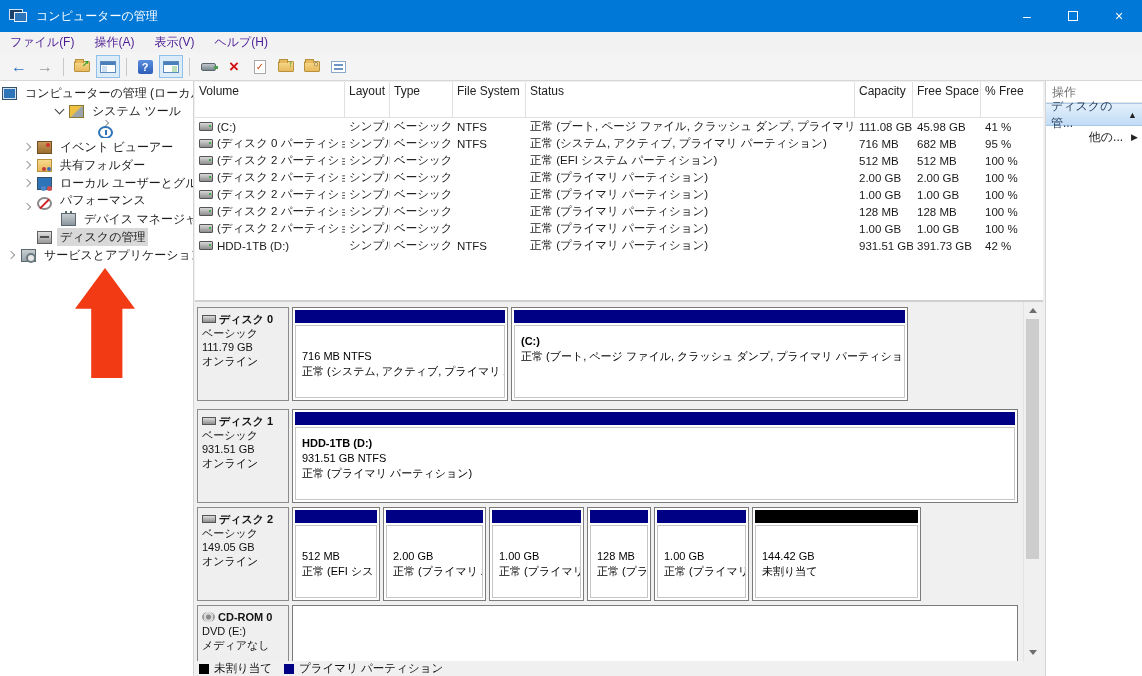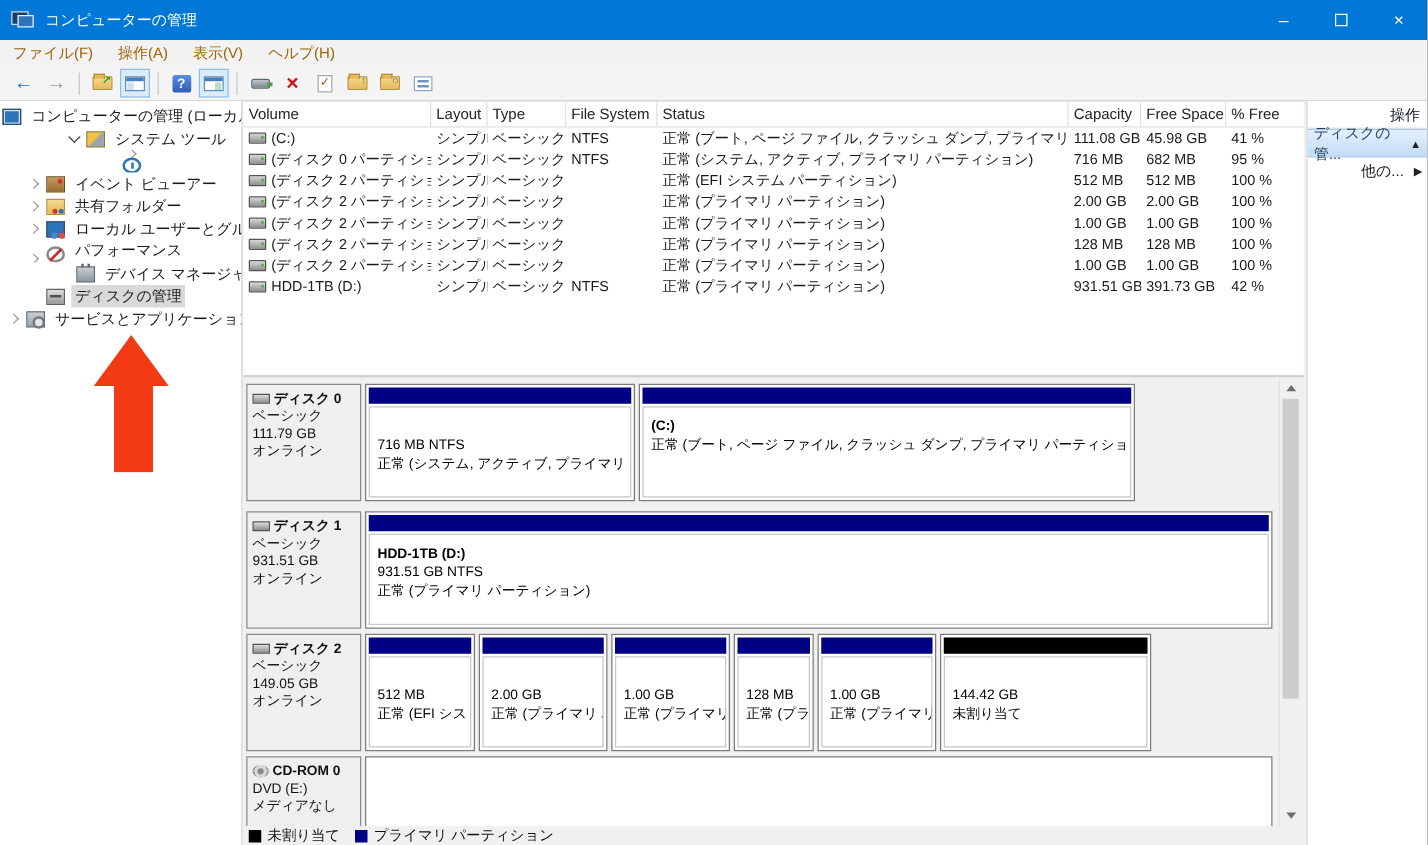--- a/index.html
+++ b/index.html
@@ -10,21 +10,21 @@
   .titlebar { position:absolute; left:0; top:0; width:1142px; height:32px; background:#0078D7; display:flex; align-items:center; }
   .title-icon { width:18px; height:15px; margin-left:9px; position:relative; flex:none; }
   .title-icon .scr { position:absolute; left:0; top:0; width:14px; height:11px; background:#1B3F66; border:1px solid #CFE3F5; }
   .title-icon .scr2 { position:absolute; left:5px; top:3px; width:13px; height:10px; background:#2D74B8; border:1px solid #E8F2FB; }
   .title-text { color:#fff; font-size:12px; margin-left:9px; white-space:nowrap; }
   .win-controls { position:absolute; right:0; top:0; height:32px; display:flex; }
   .win-btn { width:46px; height:32px; display:flex; align-items:center; justify-content:center; color:#fff; font-size:14px; }
   .max-box { width:10px; height:10px; border:1px solid #fff; }
 
   
-  .menubar { position:absolute; left:0; top:32px; width:1142px; height:21px; background:#F2F2F2; display:flex; align-items:center; font-size:12px; color:#a16207; }
+  .menubar { position:absolute; left:0; top:32px; width:1142px; height:21px; background:#F2F2F2; display:flex; align-items:center; font-size:12px; color:#4c1d95; }
   .menu-item { padding:0 10px; height:21px; display:flex; align-items:center; }
 
   
   .toolbar { position:absolute; left:0; top:53px; width:1142px; height:28px; background:#F4F4F4; border-bottom:1px solid #D7D7D7; display:flex; align-items:center; padding-left:6px; }
   .tb-btn { width:24px; height:23px; display:flex; align-items:center; justify-content:center; margin:0 1px; border:1px solid transparent; position:relative; }
   .tb-btn.active { border:1px solid #90C0EA; background:#DCEBF8; }
   .tb-sep { width:1px; height:18px; background:#C8C8C8; margin:0 5px; }
   .arr { font-size:16px; font-weight:bold; line-height:1; }
   .arr.back { color:#2F6FBF; }
   .arr.fwd { color:#9A9A9A; }
@@ -71,21 +71,21 @@
   .ti-plug::after { content:""; position:absolute; left:3px; top:-3px; width:2px; height:3px; background:#5A676D; box-shadow:5px 0 0 #5A676D; }
   .ti-storage { background:linear-gradient(#D8D8D8 0 45%,#A8A8A8 45% 100%); border:1px solid #707070; }
   .ti-storage::after { content:""; position:absolute; right:1px; bottom:2px; width:3px; height:3px; background:#3FAE49; }
   .ti-disk { background:linear-gradient(#E0E0E0,#989898); border:1px solid #606060; }
   .ti-disk::after { content:""; position:absolute; left:2px; top:4px; right:2px; height:2px; background:#505050; }
   .ti-services { background:linear-gradient(#C8CED2,#98A4AA); border:1px solid #5A676D; }
   .ti-services::after { content:""; position:absolute; right:-1px; bottom:-2px; width:6px; height:6px; border:2px solid #6C7A82; border-radius:50%; background:#E8E8E8; }
 
   
   .vol-list { position:absolute; left:195px; top:82px; width:848px; height:218px; background:#fff; overflow:hidden; }
-  .vl-header { display:grid; grid-template-columns:150px 45px 63px 73px 329px 58px 68px 57px; height:20px; border-bottom:1px solid #E0E0E0; }
+  .vl-header { display:grid; grid-template-columns:150px 45px 63px 73px 329px 58px 68px 57px; height:36px; border-bottom:1px solid #E0E0E0; }
   .vl-h { font-size:12px; color:#222; padding:2px 4px; border-right:1px solid #E0E0E0; white-space:nowrap; overflow:hidden; }
   .vl-row { display:grid; grid-template-columns:150px 45px 63px 73px 329px 58px 68px 57px; height:17px; align-items:center; }
   .vl-c { font-size:11.5px; color:#1a1a1a; padding:0 4px; white-space:nowrap; overflow:hidden; display:flex; align-items:center; }
   .vico { width:14px; height:9px; background:linear-gradient(#D8D8D8,#8E8E8E); border:1px solid #555; border-radius:1px; margin-right:4px; position:relative; flex:none; }
   .vico::after { content:""; position:absolute; right:1px; top:2px; width:2px; height:2px; background:#3FAE49; }
 
   
   .split { position:absolute; left:195px; top:300px; width:848px; height:2px; background:#D0D0D0; }
 
   
@@ -110,21 +110,21 @@
   .sb-thumb { position:absolute; left:2px; top:17px; width:13px; height:240px; background:#CDCDCD; }
 
   
   .legend { position:absolute; left:195px; top:661px; width:848px; height:15px; background:#F0F0F0; display:flex; align-items:center; font-size:11.5px; color:#111; padding-left:4px; }
   .lg-sq { width:10px; height:10px; margin:0 5px 0 0; flex:none; }
   .lg-unalloc { background:#000; }
   .lg-primary { background:#000084; margin-left:12px; }
 
   
   .actions { position:absolute; left:1045px; top:81px; width:97px; height:595px; background:#fff; border-left:1px solid #D4D4D4; font-size:12px; }
-  .act-header { height:22px; padding:3px 6px; color:#0f172a; border-bottom:1px solid #E3E3E3;text-align:right; }
+  .act-header { height:22px; padding:3px 6px; color:#737373; border-bottom:1px solid #E3E3E3; }
   .act-primary { height:23px; background:linear-gradient(#E3F0FC,#C2DCF6); border-top:1px solid #A9C9E8; border-bottom:1px solid #A9C9E8; display:flex; align-items:center; justify-content:space-between; padding:0 5px; color:#1E395B; }
   .act-secondary { height:22px; display:flex; align-items:center; justify-content:flex-end; gap:8px; padding:2px 4px; color:#1a1a1a; }
   .act-arrow { font-size:9px; color:#3A6EA5; }
   .act-arrow.dark { color:#222; }
 
   
   .red-arrow { position:absolute; left:75px; top:268px; width:60px; height:110px; background:#F23B14;
     clip-path:polygon(50% 0,100% 37%,79% 37%,79% 100%,27% 100%,27% 37%,0 37%); }
 </style>
 </head>

